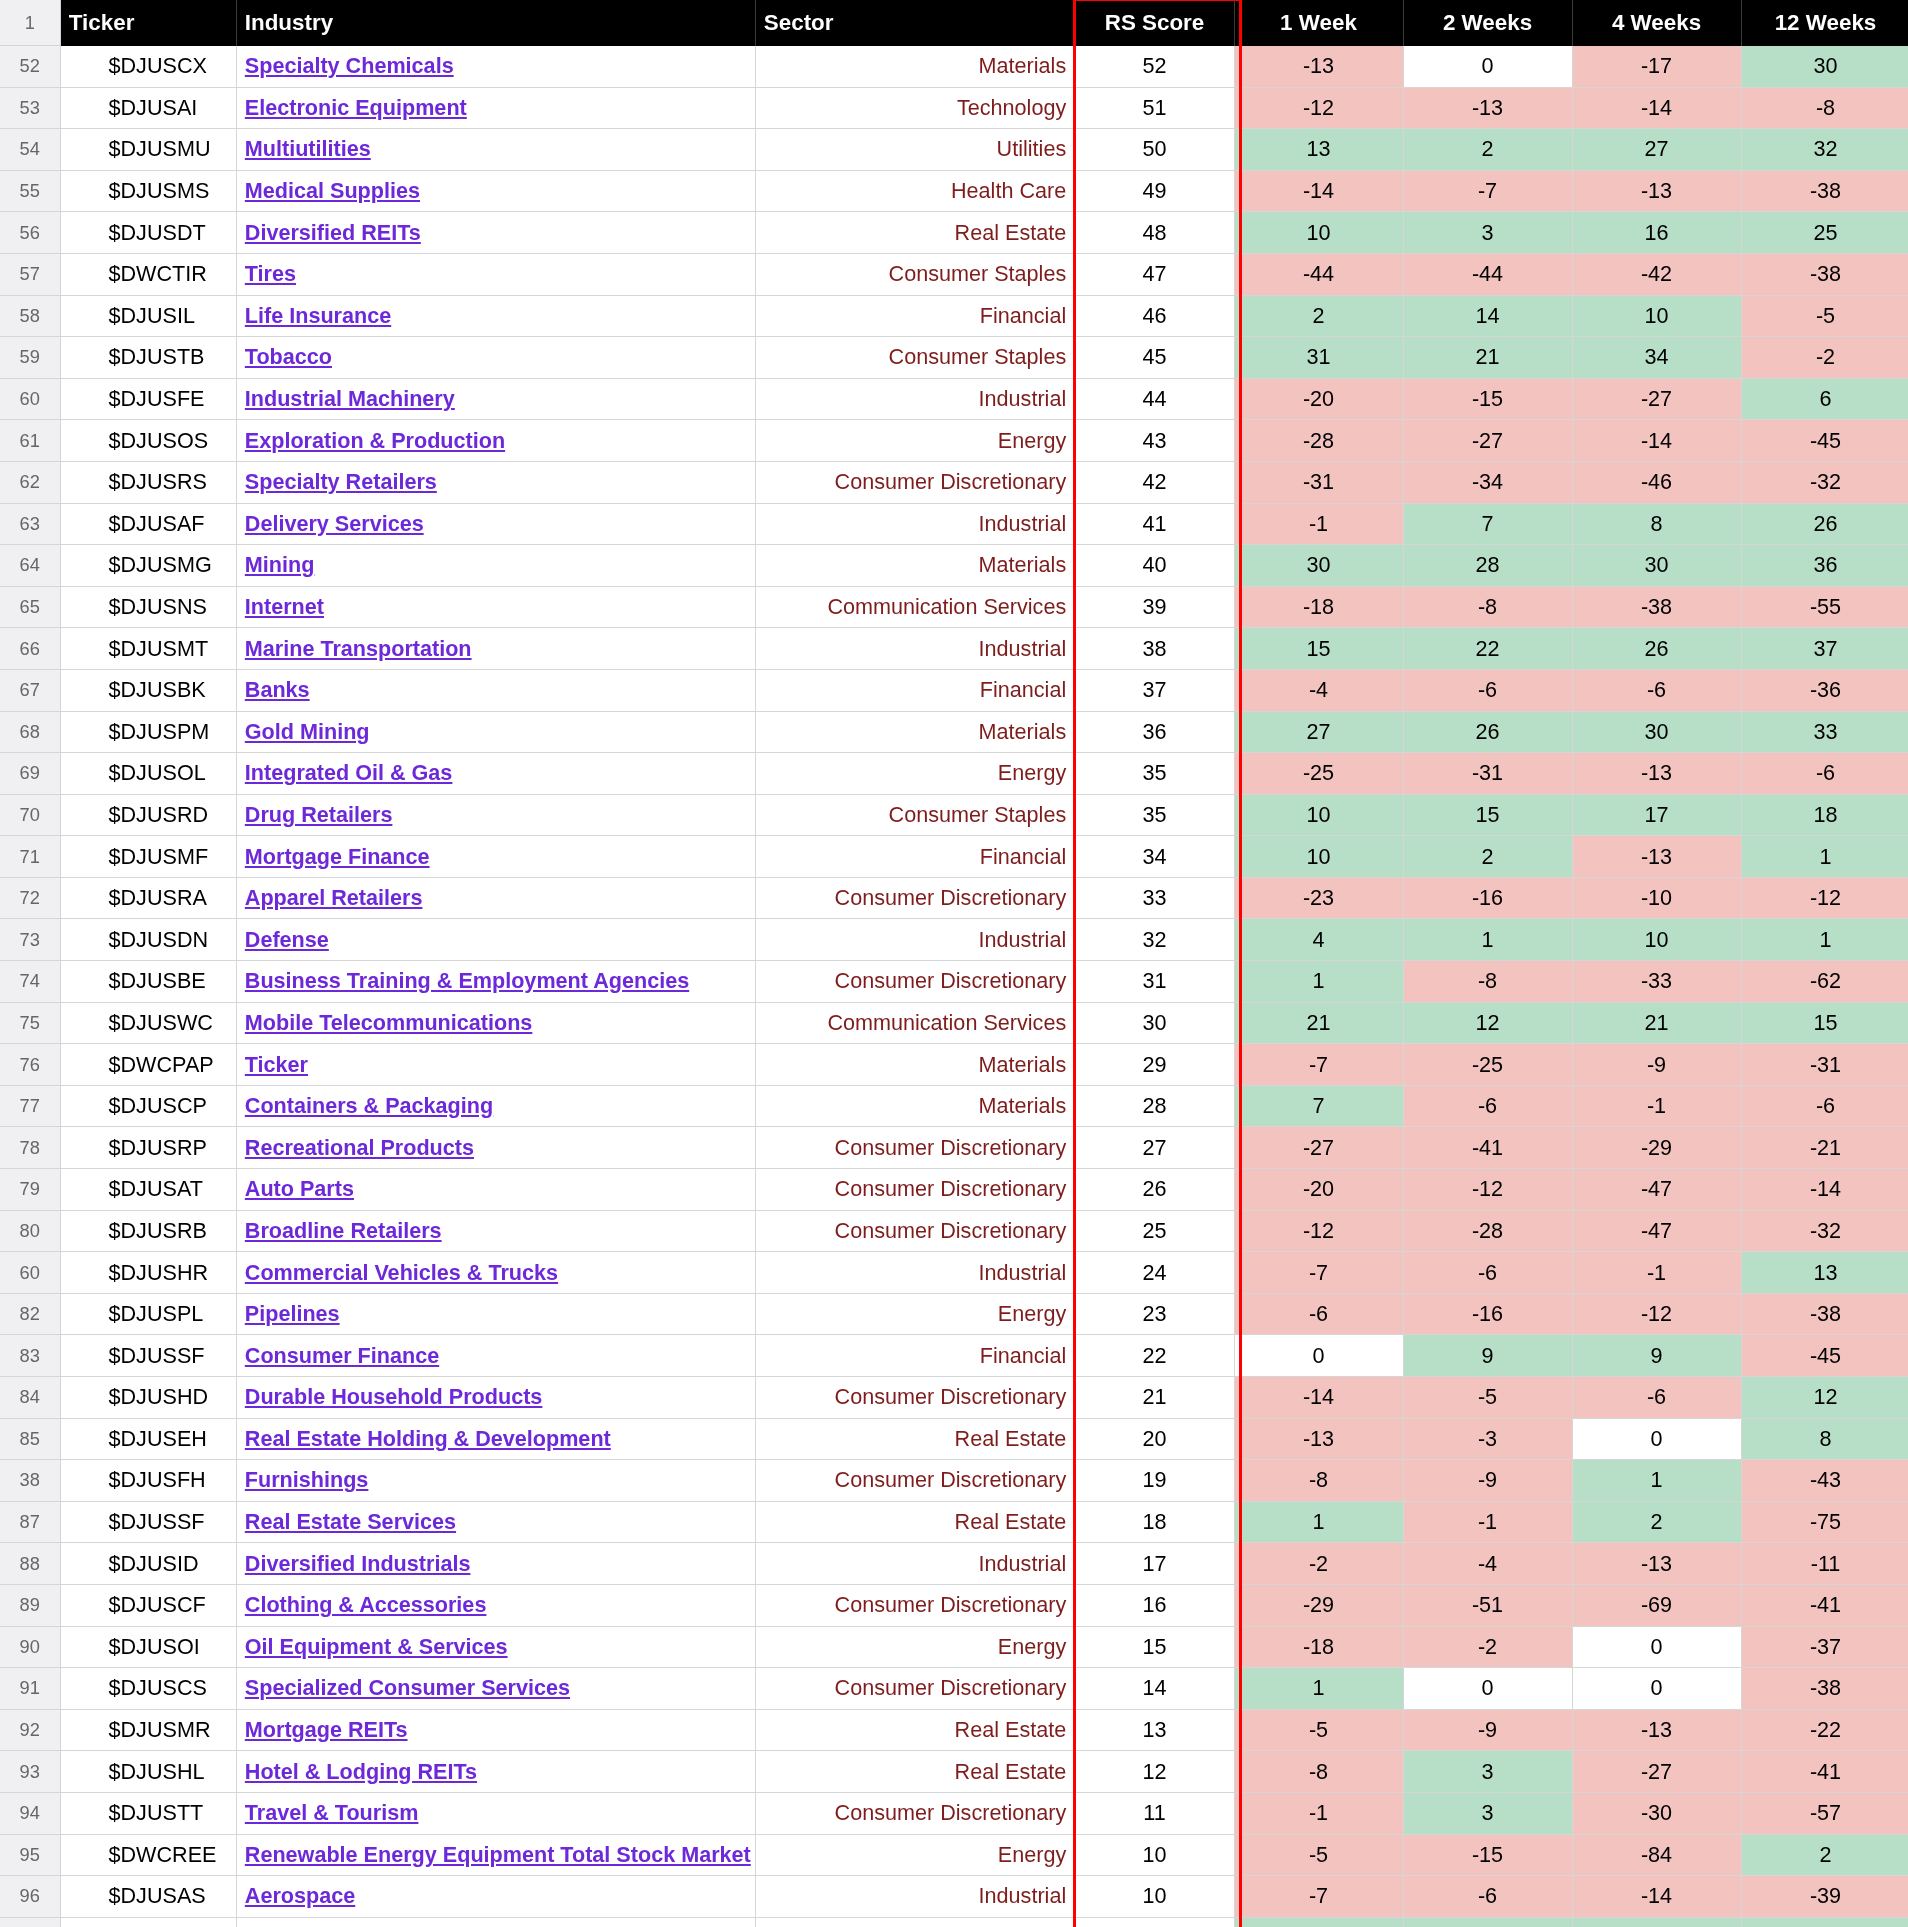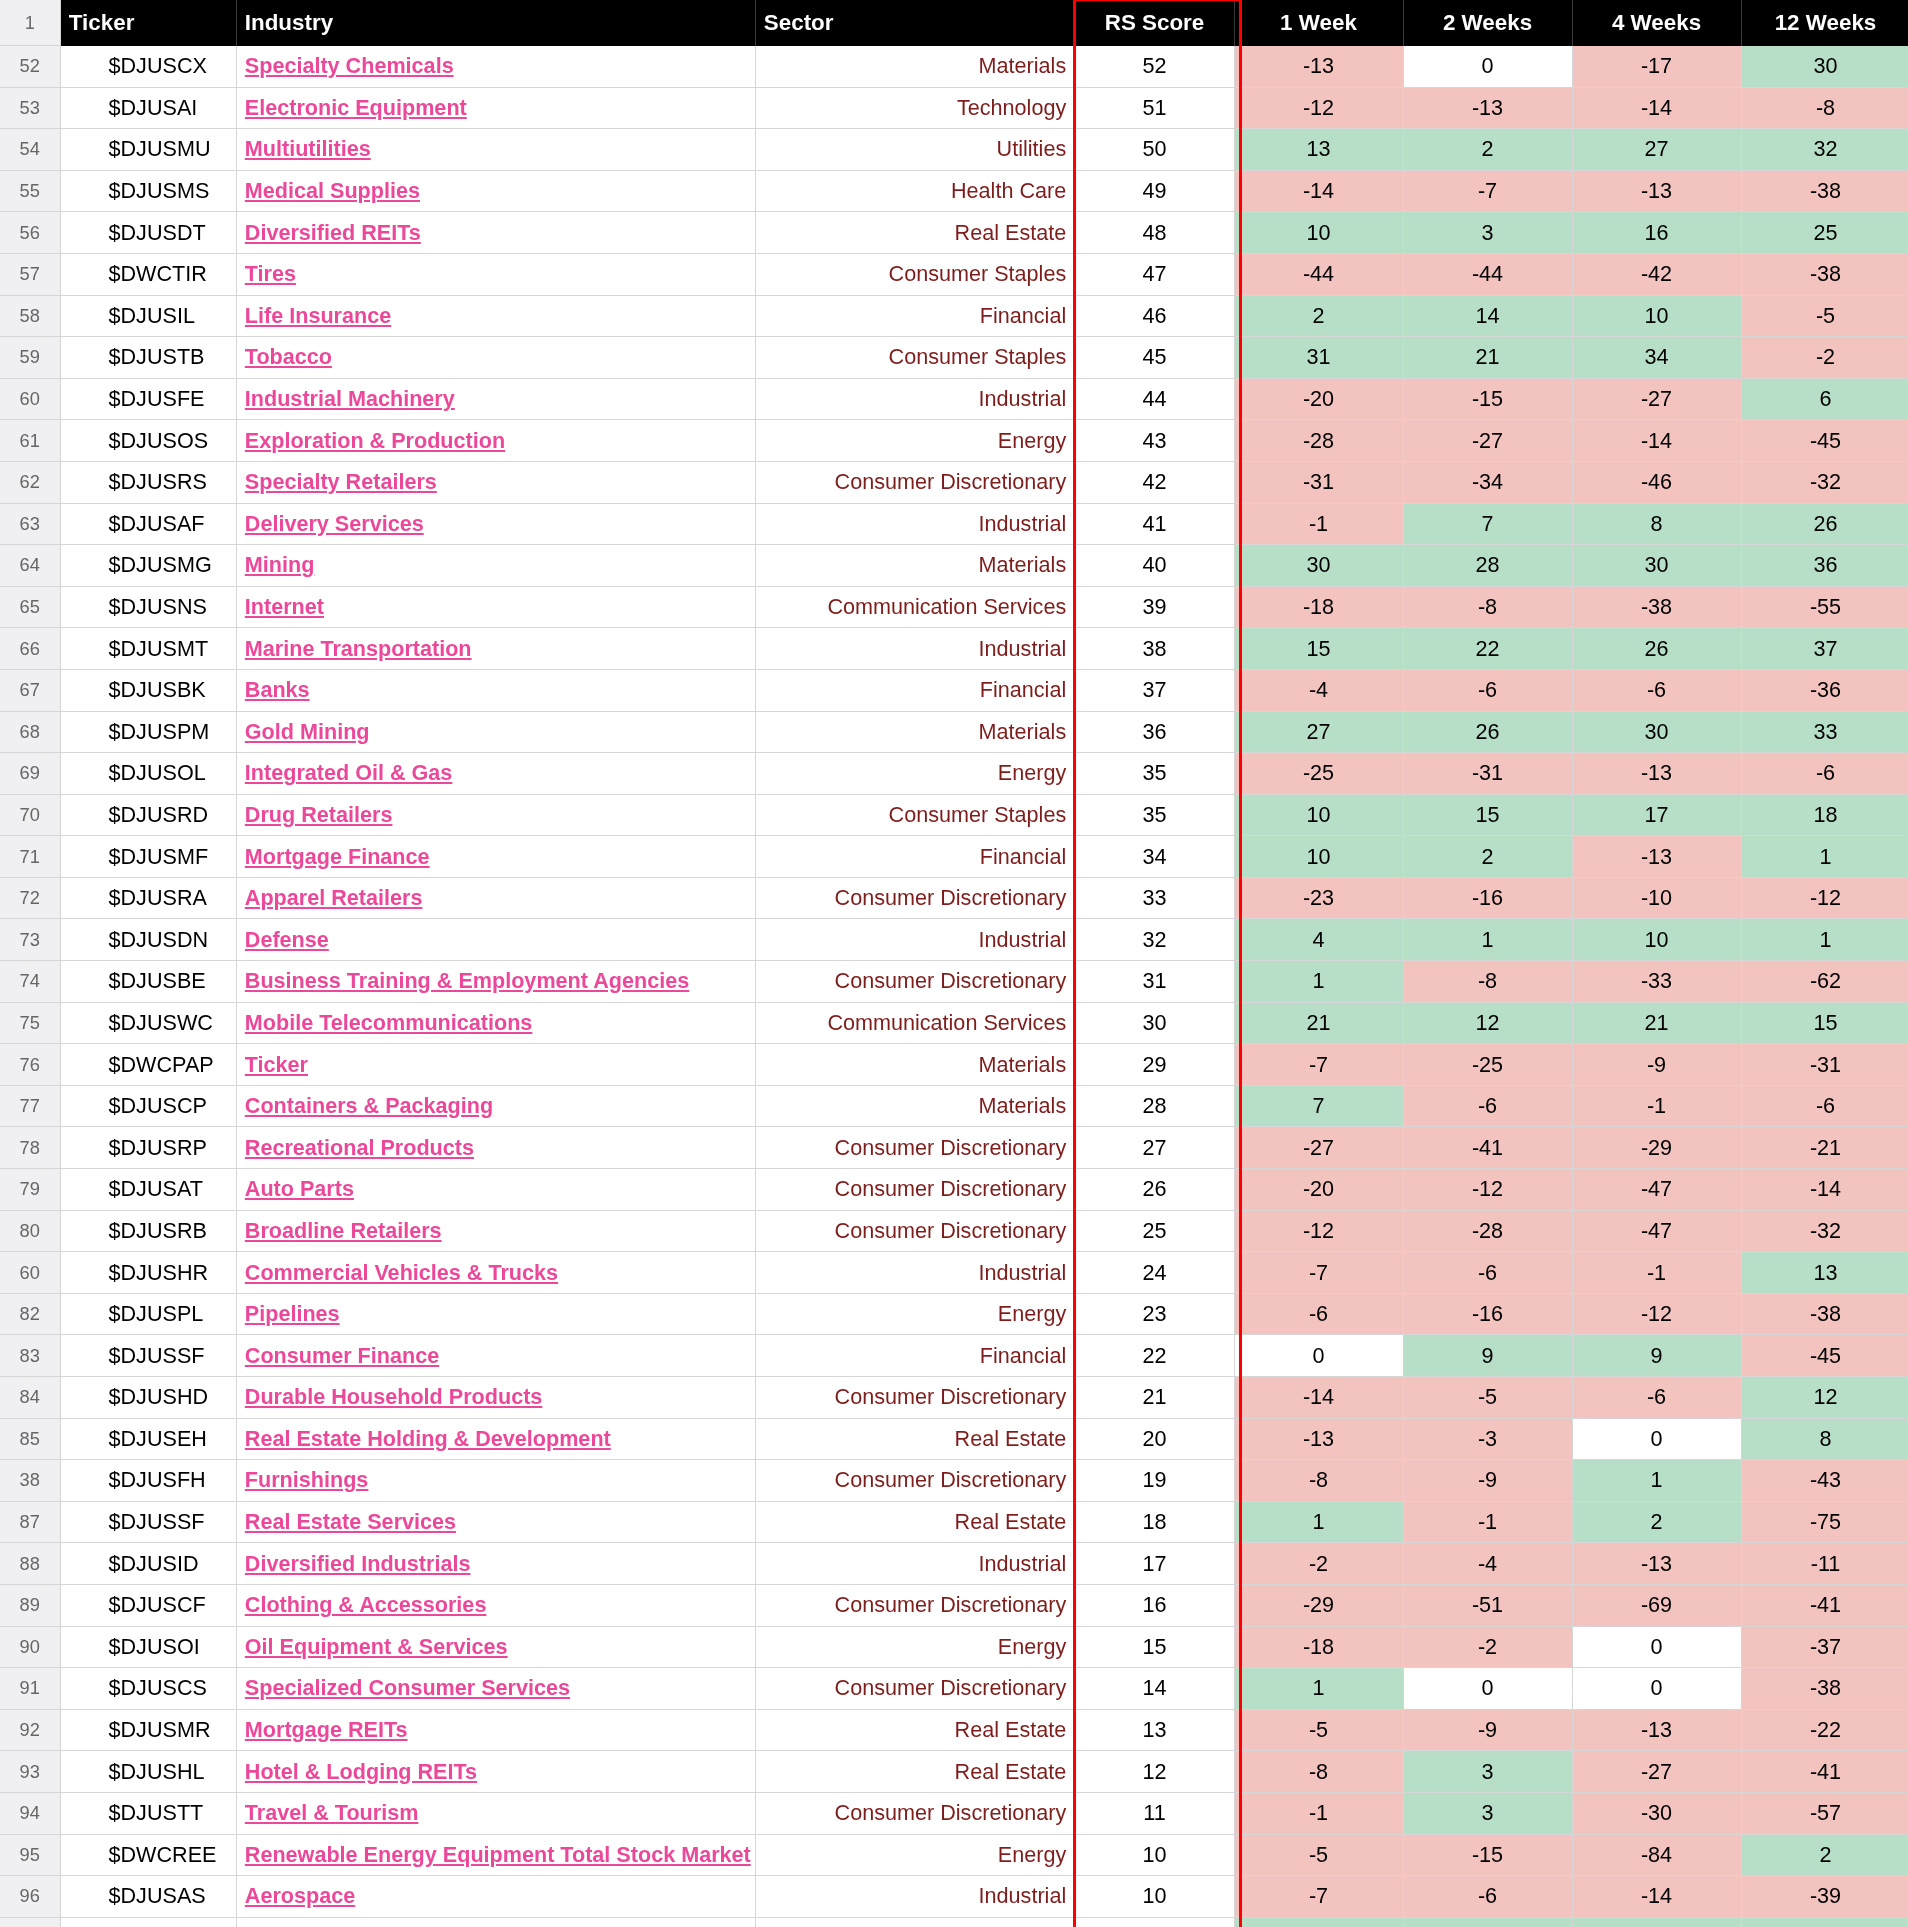--- a/index.html
+++ b/index.html
@@ -60,21 +60,21 @@
   }
   tbody td.rownum {
     background: #f0f0f2;
     color: #666;
     text-align: center;
     font-size: 18.3px;
     border-right: 0.8px solid #d4d4d4;
   }
   tbody td.ticker { color: #000; padding-left: 48px; }
   tbody td.industry {
-    color: #ec4899;
+    color: #6d28d9;
     font-weight: bold;
     text-decoration: underline;
   }
   tbody td.sector { color: #7f1d1d; text-align: right; }
   tbody td.num { text-align: center; }
   tbody td.rs { text-align: center; }
   td.pos { background: #b7dfc8; }
   td.neg { background: #f2c3bf; }
   td.zero { background: #ffffff; }
 

